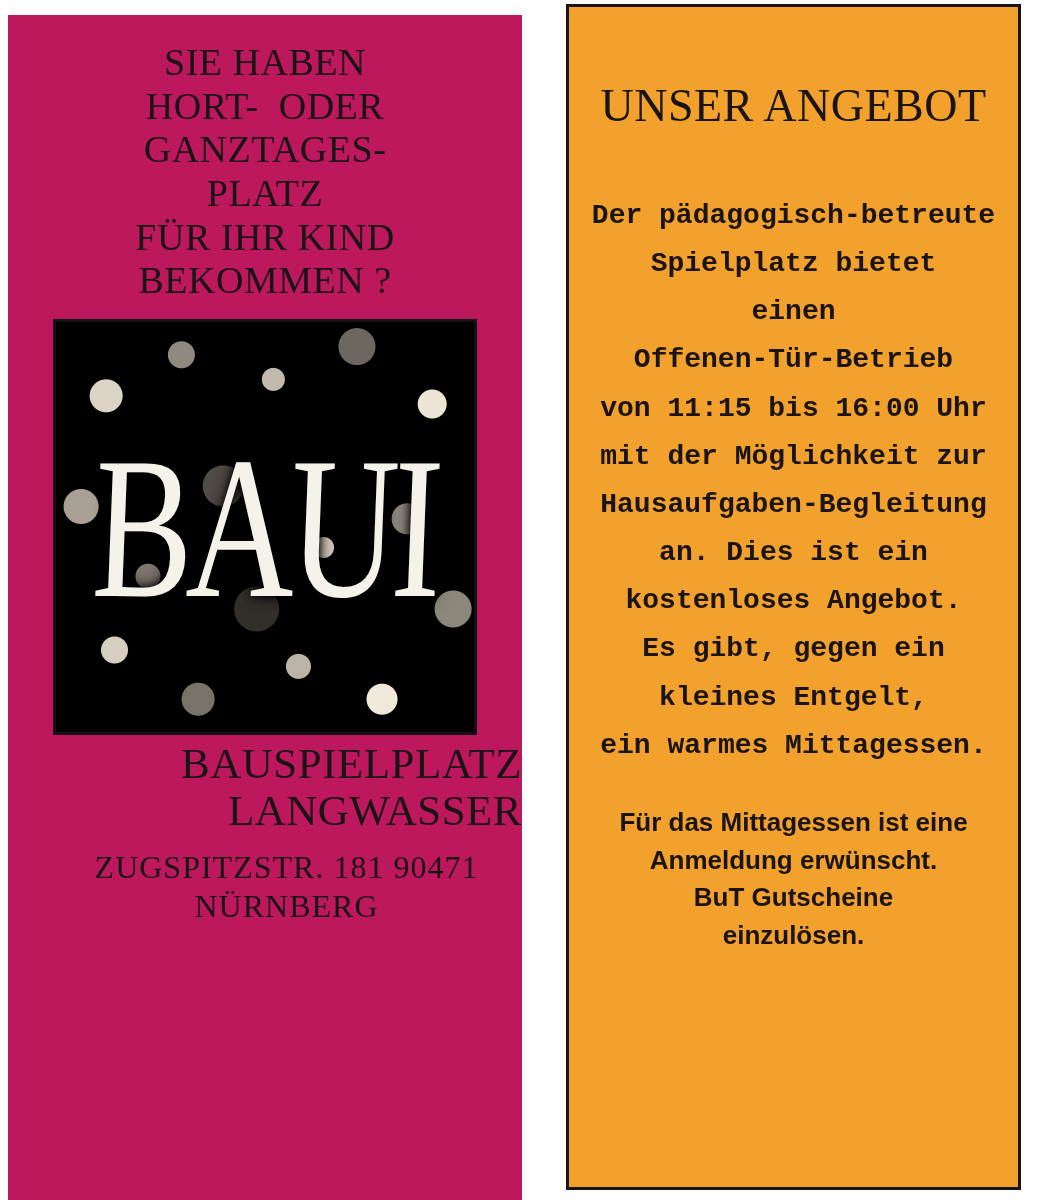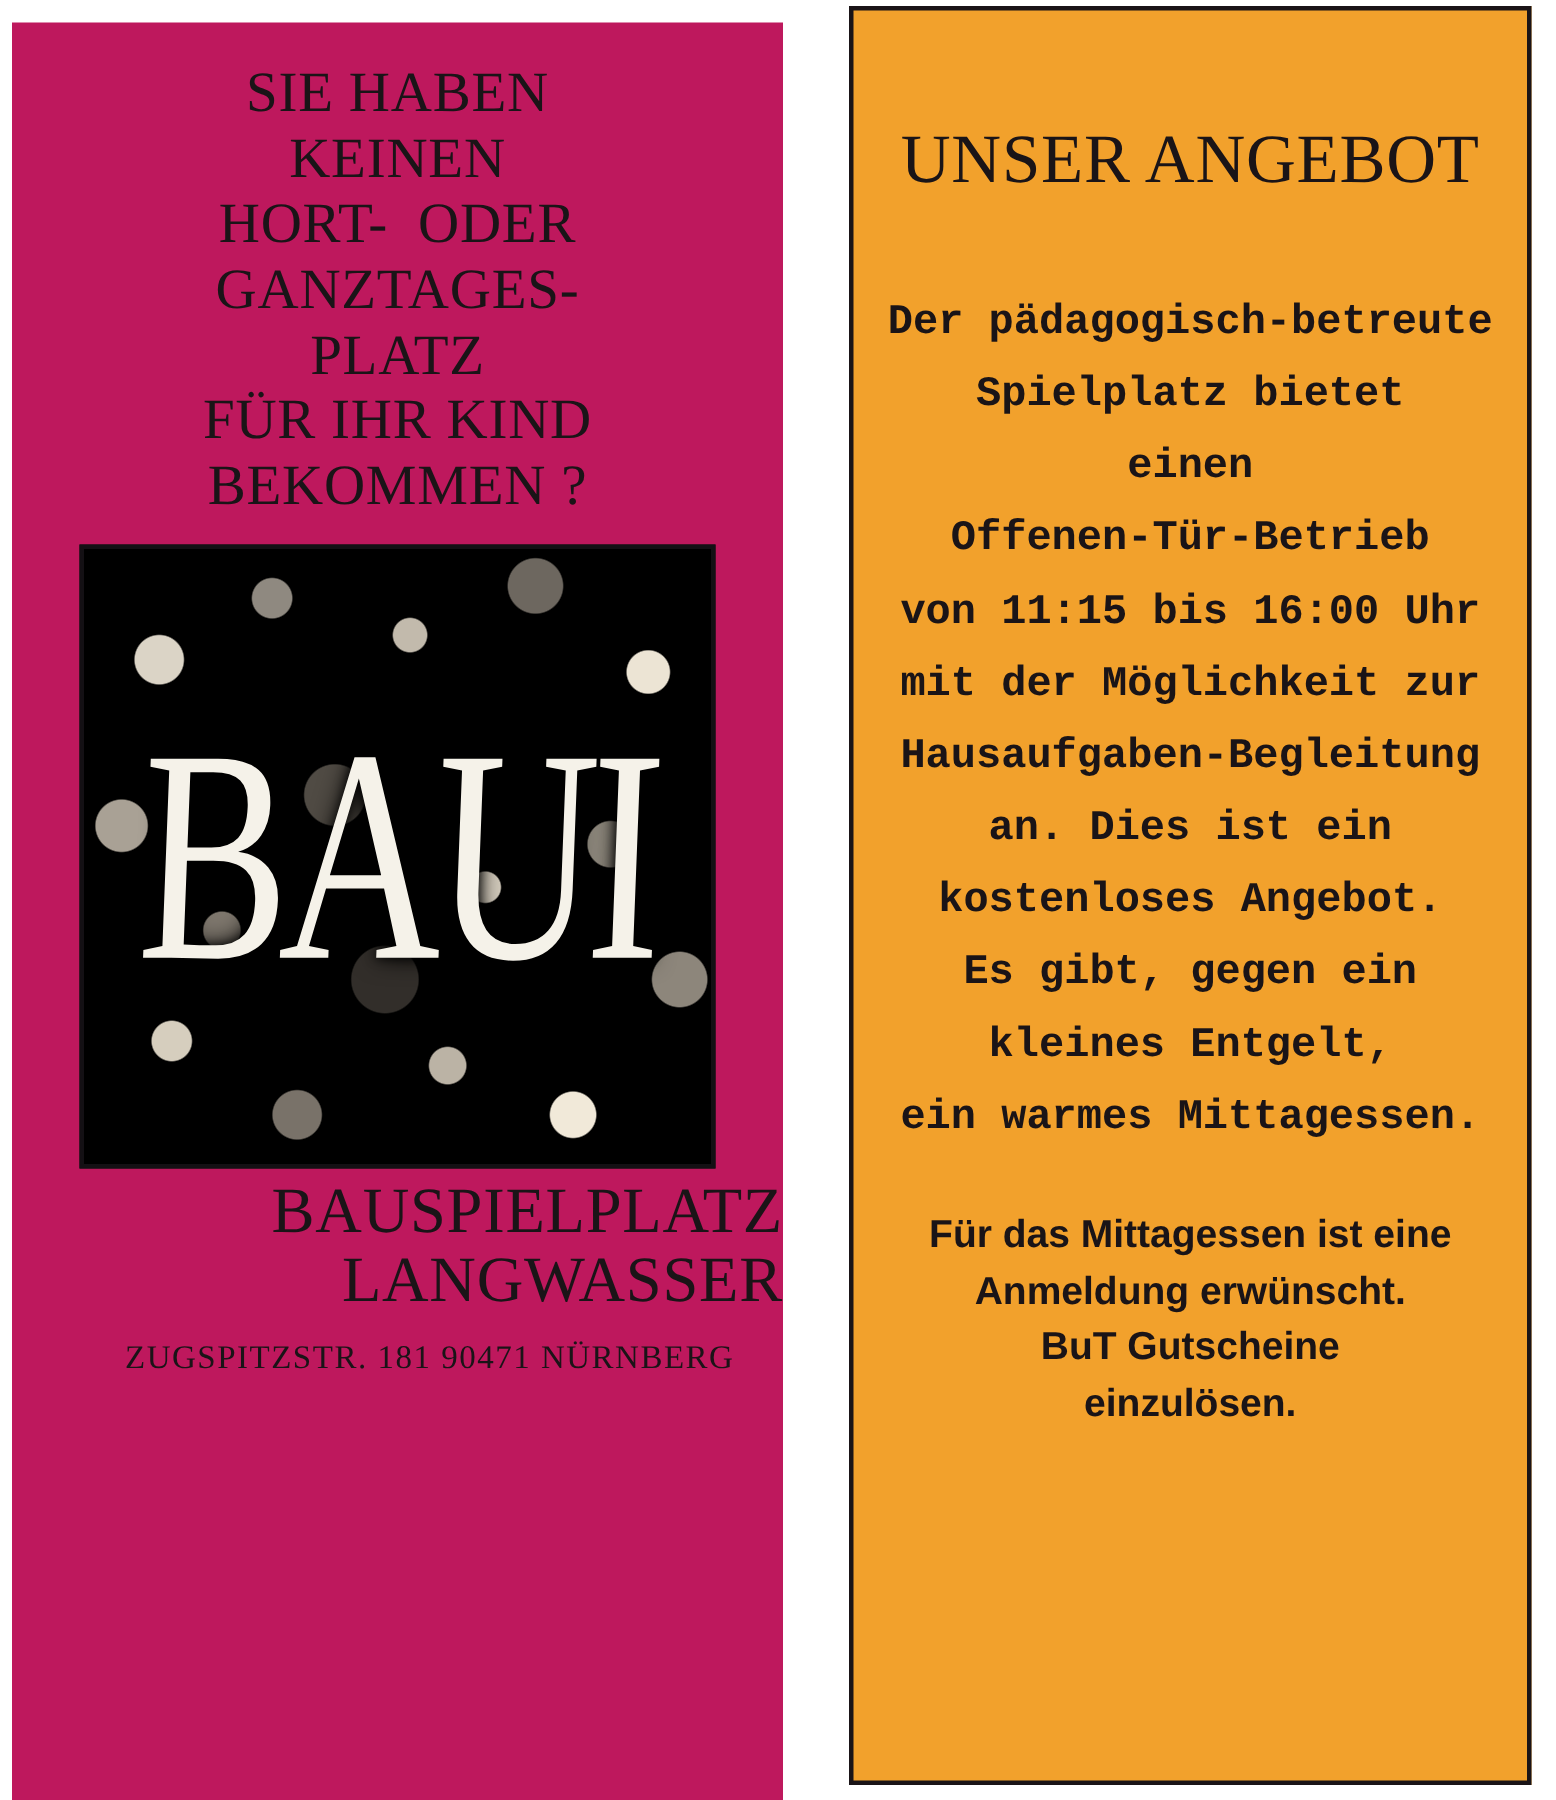--- a/index.html
+++ b/index.html
@@ -110,21 +110,21 @@
     color: #1a1417;
     font-size: 43px;
     line-height: 1.08;
     letter-spacing: 0.5px;
   }
   .addr {
     margin-top: 14px;
     text-align: center;
     font-family: "Liberation Serif", serif;
     color: #1a1417;
-    font-size: 22px;
+    font-size: 32px;
     line-height: 1.22;
     letter-spacing: 1px;
     padding-left: 43px;
   }
   .phone {
     margin-top: 8px;
     text-align: center;
     font-family: "Liberation Serif", serif;
     color: #1a1417;
     font-size: 25px;
@@ -178,21 +178,20 @@
 </style>
 </head>
 <body>
 
 <div class="flyer">
 
   <div class="panel-left">
 
     <div class="headline">
       <span class="ln">SIE HABEN</span>
-      <span class="ln">KEINEN</span>
       <span class="ln">HORT-  ODER</span>
       <span class="ln">GANZTAGES-</span>
       <span class="ln">PLATZ</span>
       <span class="ln">FÜR IHR KIND</span>
       <span class="ln">BEKOMMEN ?</span>
     </div>
 
     <div class="picture">
       <div class="pic-noise"></div>
       <div class="pic-logo">BAUI</div>

